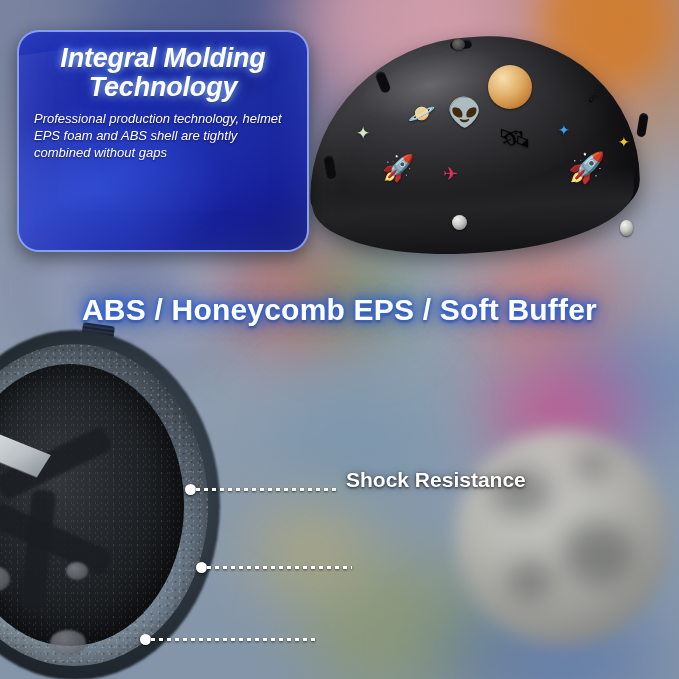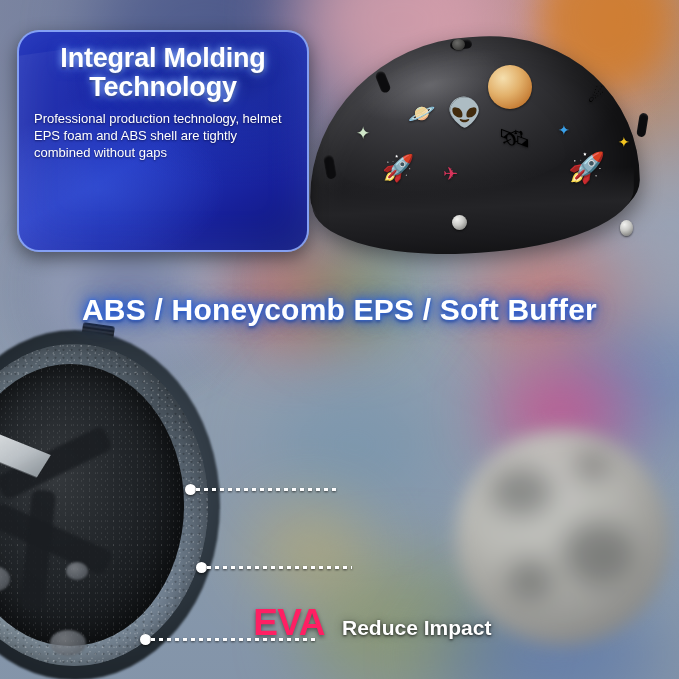--- a/index.html
+++ b/index.html
@@ -202,20 +202,21 @@
     width: 288px; height: 218px;
     border-radius: 22px;
     background:
       radial-gradient(ellipse 70% 60% at 28% 72%, rgba(60,92,220,0.55) 0%, rgba(60,92,220,0) 62%),
       radial-gradient(ellipse 90% 70% at 78% 22%, rgba(20,30,120,0.55) 0%, rgba(20,30,120,0) 70%),
       linear-gradient(152deg, #1e2fb4 0%, #1a28aa 26%, #2135c0 52%, #172099 78%, #101878 100%);
     border: 2px solid rgba(150,180,255,0.85);
     box-shadow: 0 6px 18px rgba(0,0,0,0.45),
                 inset 0 0 40px rgba(120,150,255,0.18);
     overflow: hidden;
+    font-style: italic;
   }
   .info-card-sheen {
     position: absolute;
     left: -20%; top: 8%;
     width: 80%; height: 120%;
     background: linear-gradient(100deg, rgba(255,255,255,0.12) 0%, rgba(255,255,255,0) 60%);
     transform: rotate(-8deg);
     pointer-events: none;
   }
   .info-title {
@@ -393,33 +394,30 @@
 
   <div class="info-card">
     <div class="info-card-sheen"></div>
     <div class="info-title">Integral Molding Technology</div>
     <div class="info-body">Professional production technology, helmet EPS foam and ABS shell are tightly combined without gaps</div>
   </div>
 
   <div class="headline">ABS / Honeycomb EPS / Soft Buffer</div>
 
   <div class="callout" style="left:180px; top:443px; width:380px;">
+    <div class="callout-desc" style="left:166px;">Shock Resistance</div>
   </div>
   <div class="connector" style="left:185px; top:484px; width:160px;">
     <div class="connector-dot"></div>
     <div class="connector-line" style="width:140px;"></div>
   </div>
 
   <div class="connector" style="left:196px; top:562px; width:160px;">
     <div class="connector-dot"></div>
     <div class="connector-line" style="width:145px;"></div>
   </div>
 
-  <div class="callout" style="left:170px; top:591px; width:380px;">
-    <div class="callout-code" style="right:225px; color:#ff1f63;">EVA</div>
-    <div class="callout-desc" style="left:172px;">Reduce Impact</div>
-  </div>
   <div class="connector" style="left:140px; top:634px; width:180px;">
     <div class="connector-dot"></div>
     <div class="connector-line" style="width:165px;"></div>
   </div>
 
 </div>
 
 </body></html>

